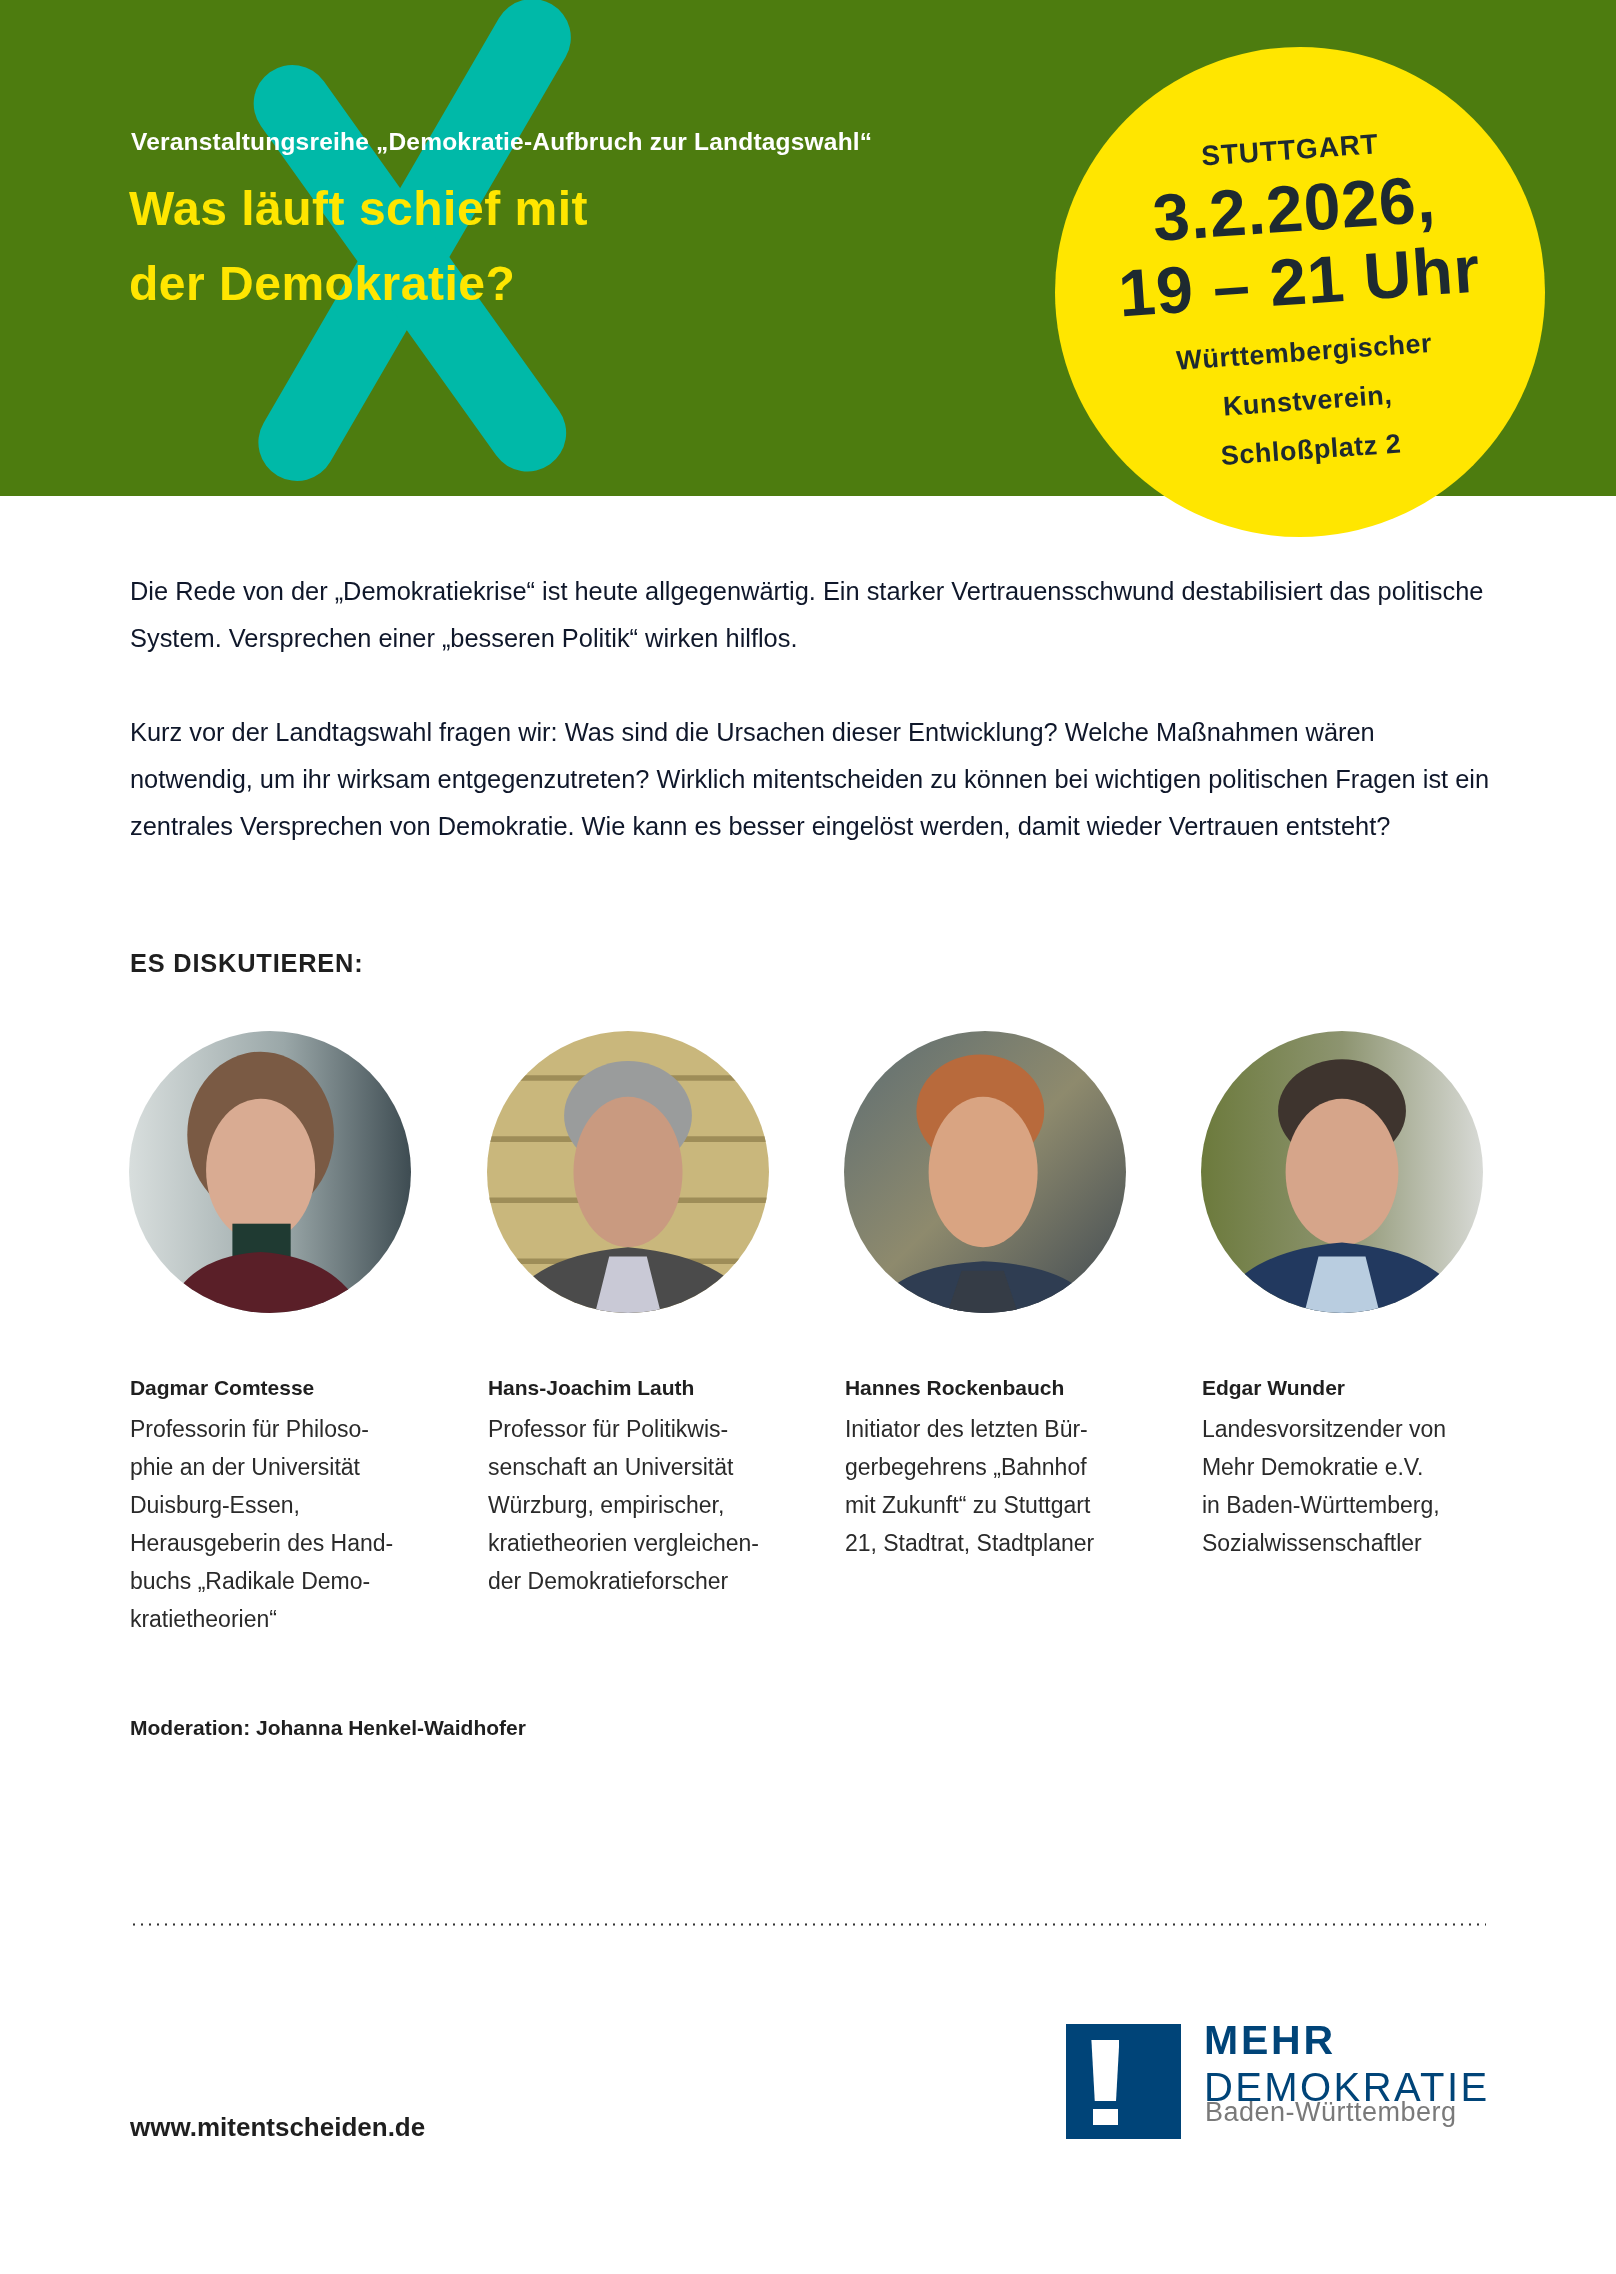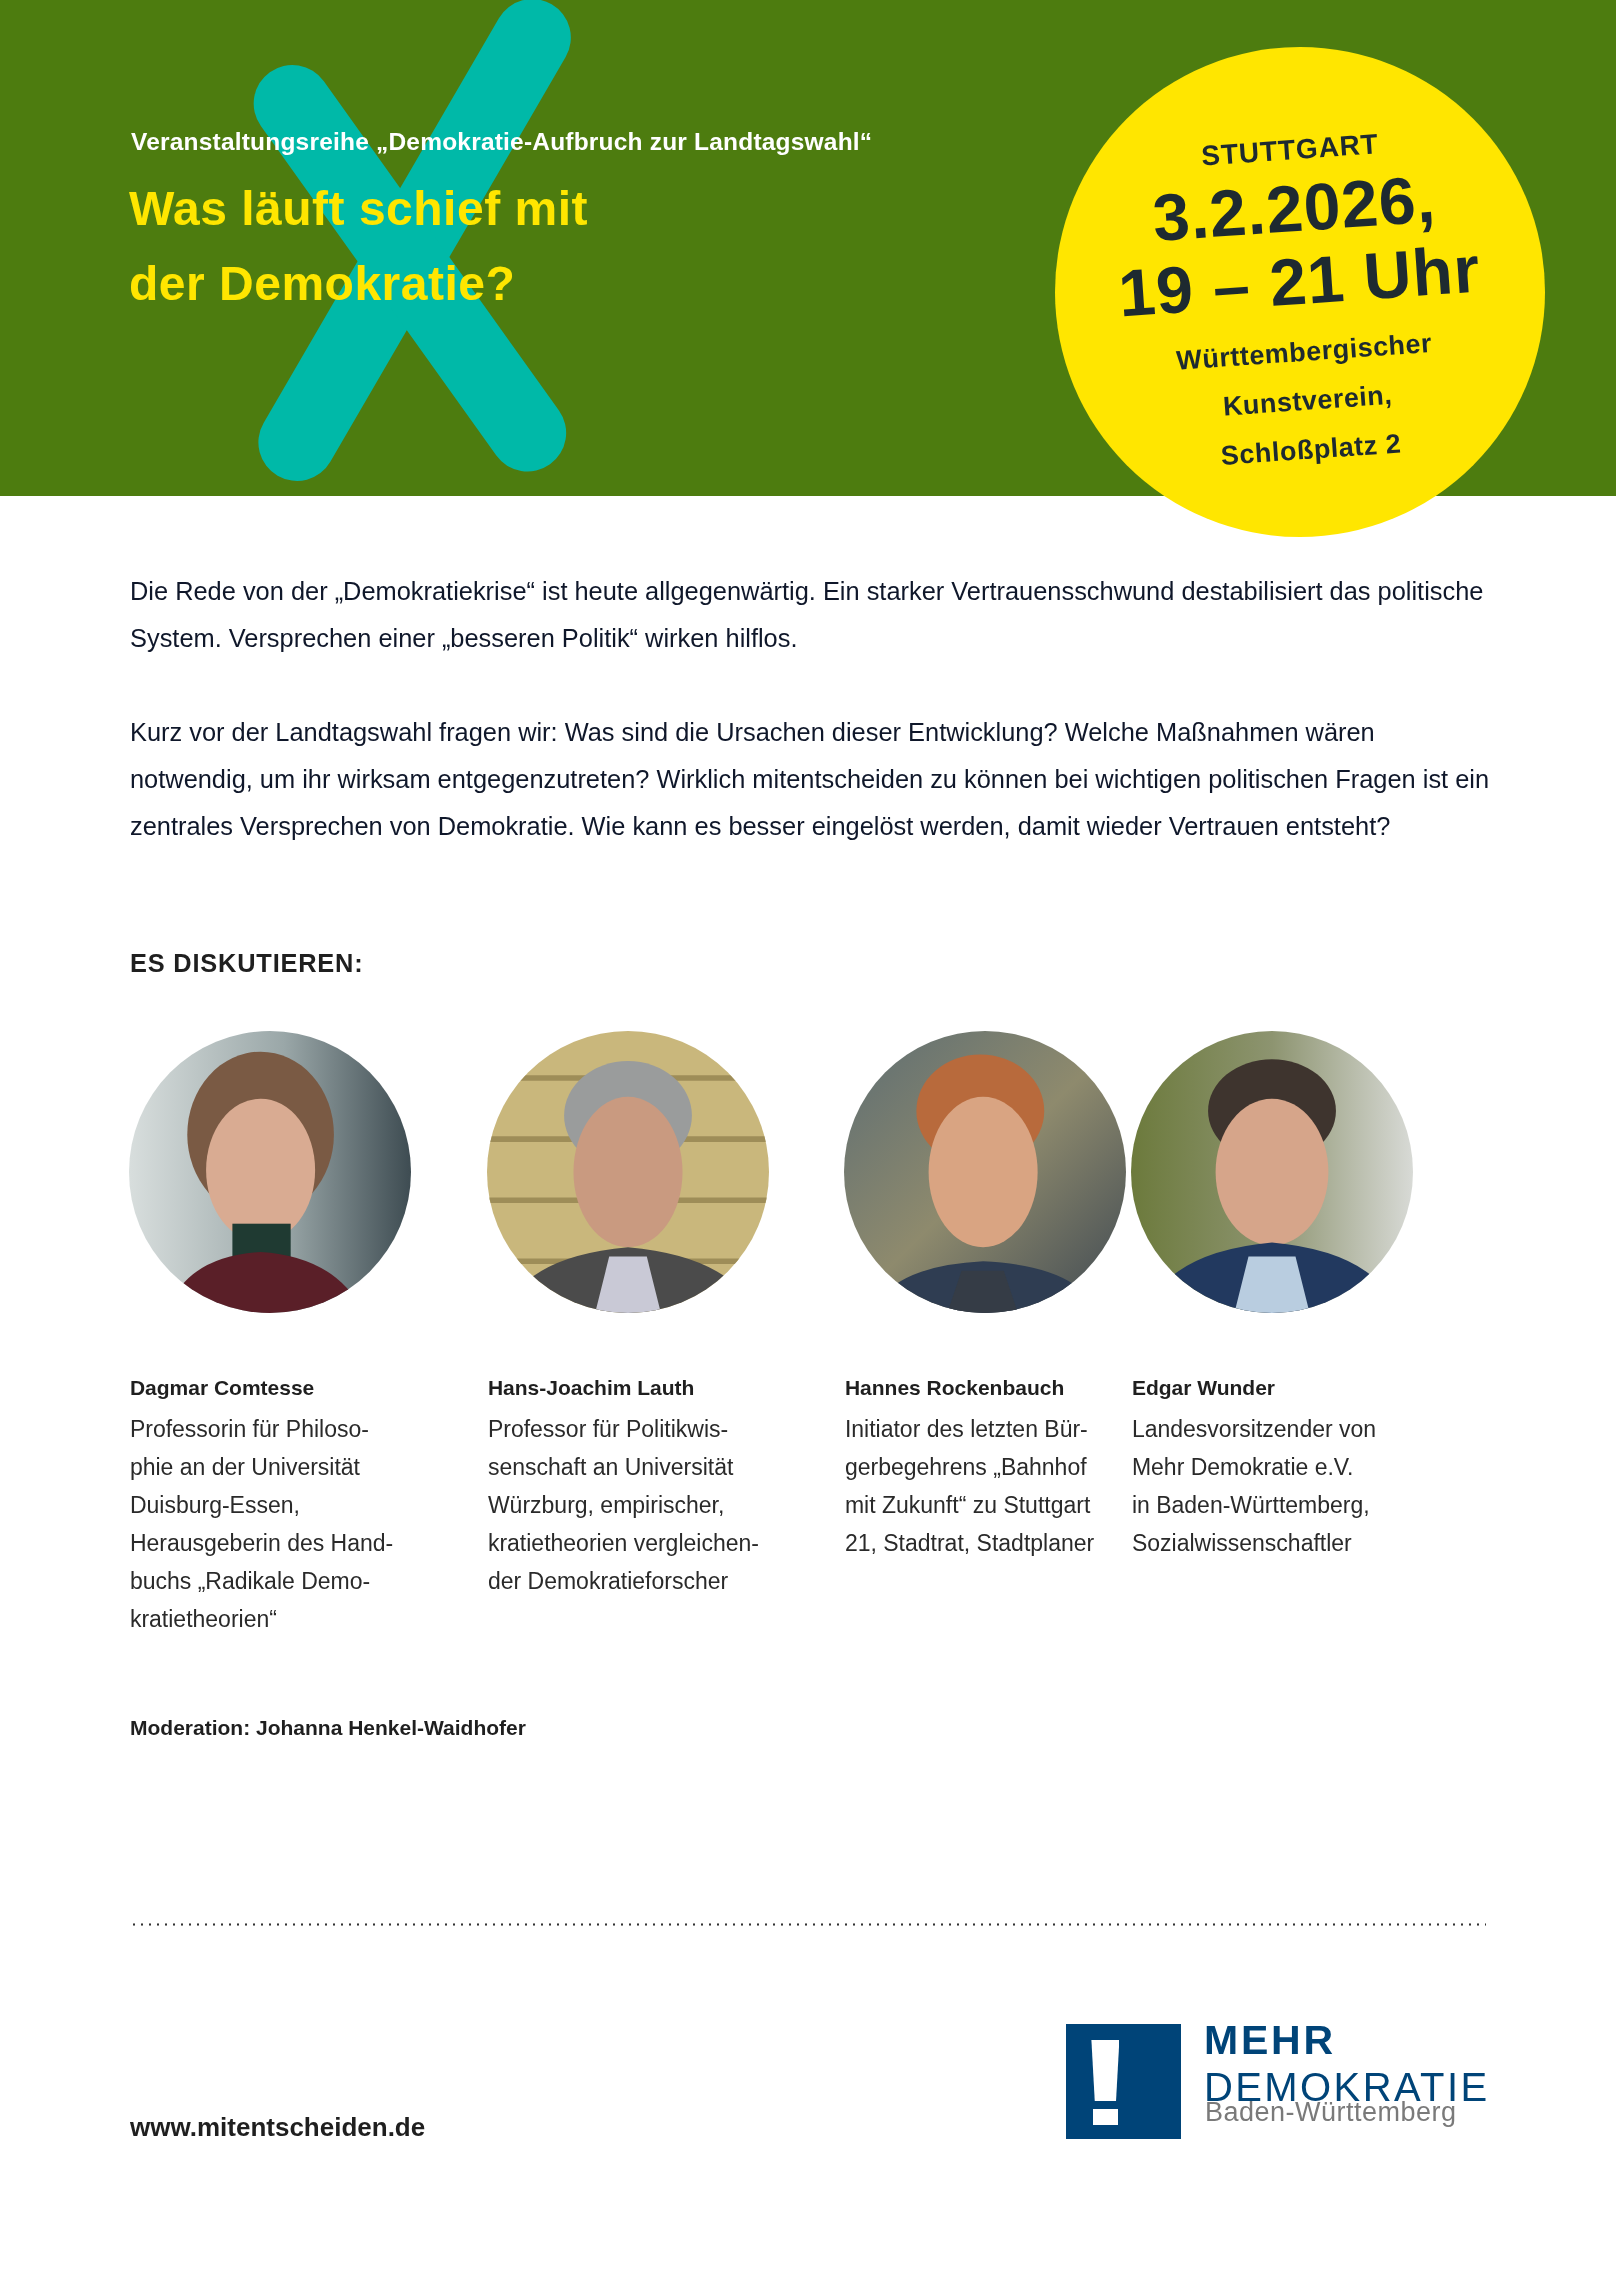--- a/index.html
+++ b/index.html
@@ -208,21 +208,21 @@
   </div>
   <div class="speaker-name">Hannes Rockenbauch</div>
   <div class="speaker-bio">
     <div>Initiator des letzten Bür-</div>
     <div>gerbegehrens „Bahnhof</div>
     <div>mit Zukunft“ zu Stuttgart</div>
     <div>21, Stadtrat, Stadtplaner</div>
   </div>
 </div>
 
-<div class="speaker" style="left:1131px;">
+<div class="speaker" style="left:1201px;">
   <div class="photo">
     <svg width="282" height="282" viewBox="0 0 300 300">
       <defs>
         <linearGradient id="bg4" x1="0" y1="0" x2="1" y2="0">
           <stop offset="0" stop-color="#6c7a3c"></stop>
             <stop offset="0.5" stop-color="#8d9470"></stop>
             <stop offset="1" stop-color="#d8dad6"></stop>
         </linearGradient>
       </defs>
       <rect width="300" height="300" fill="url(#bg4)"></rect>

